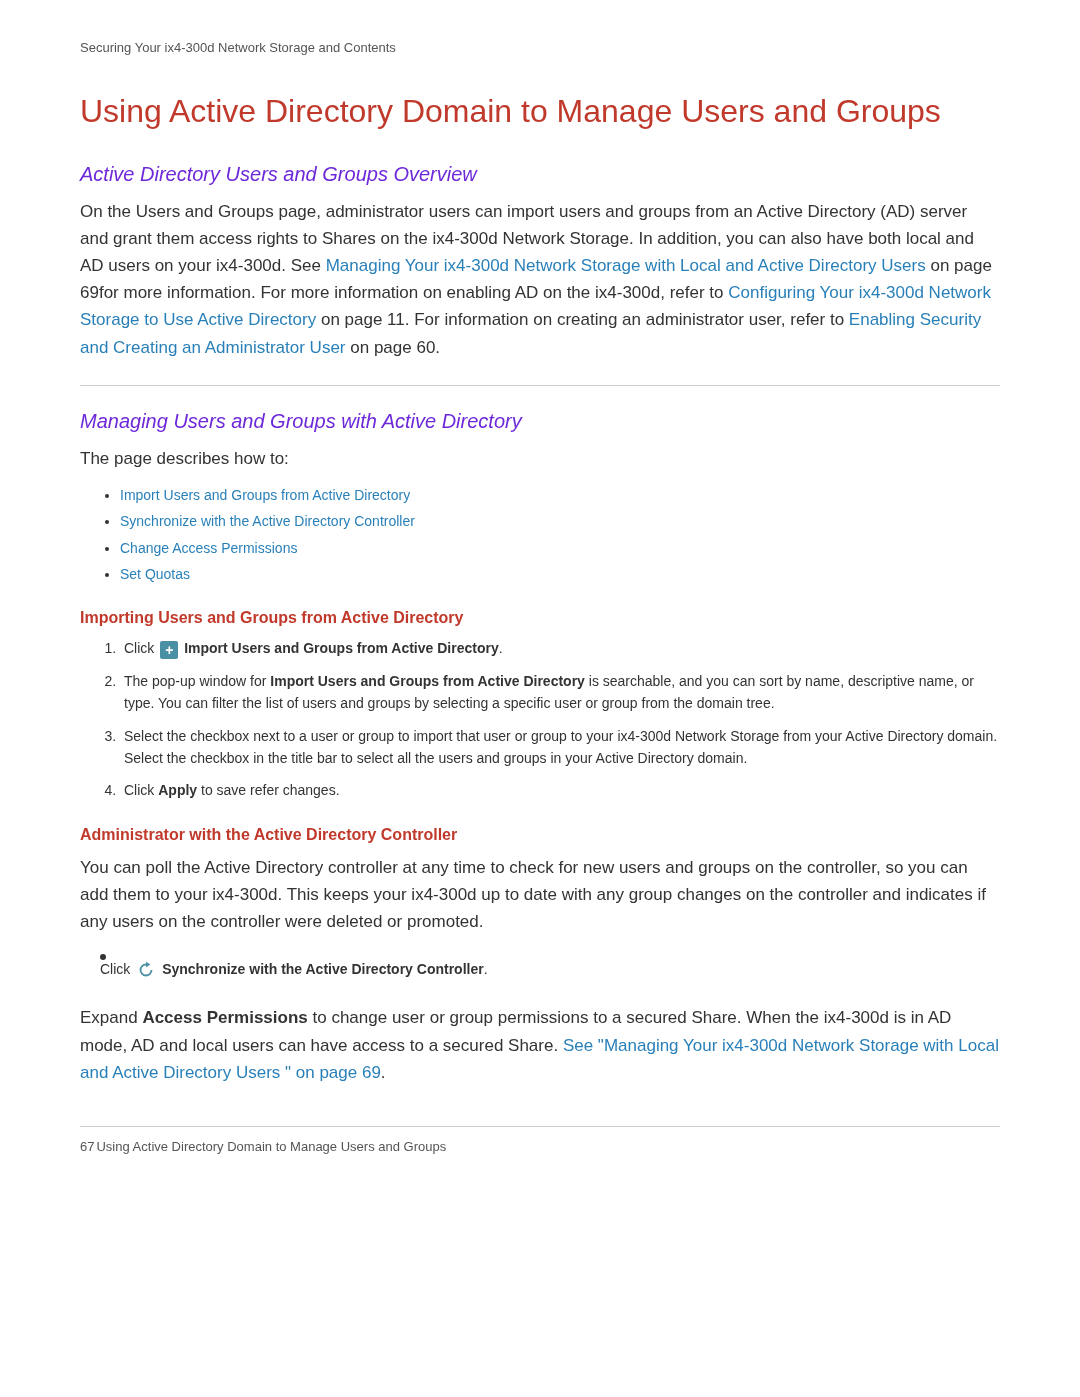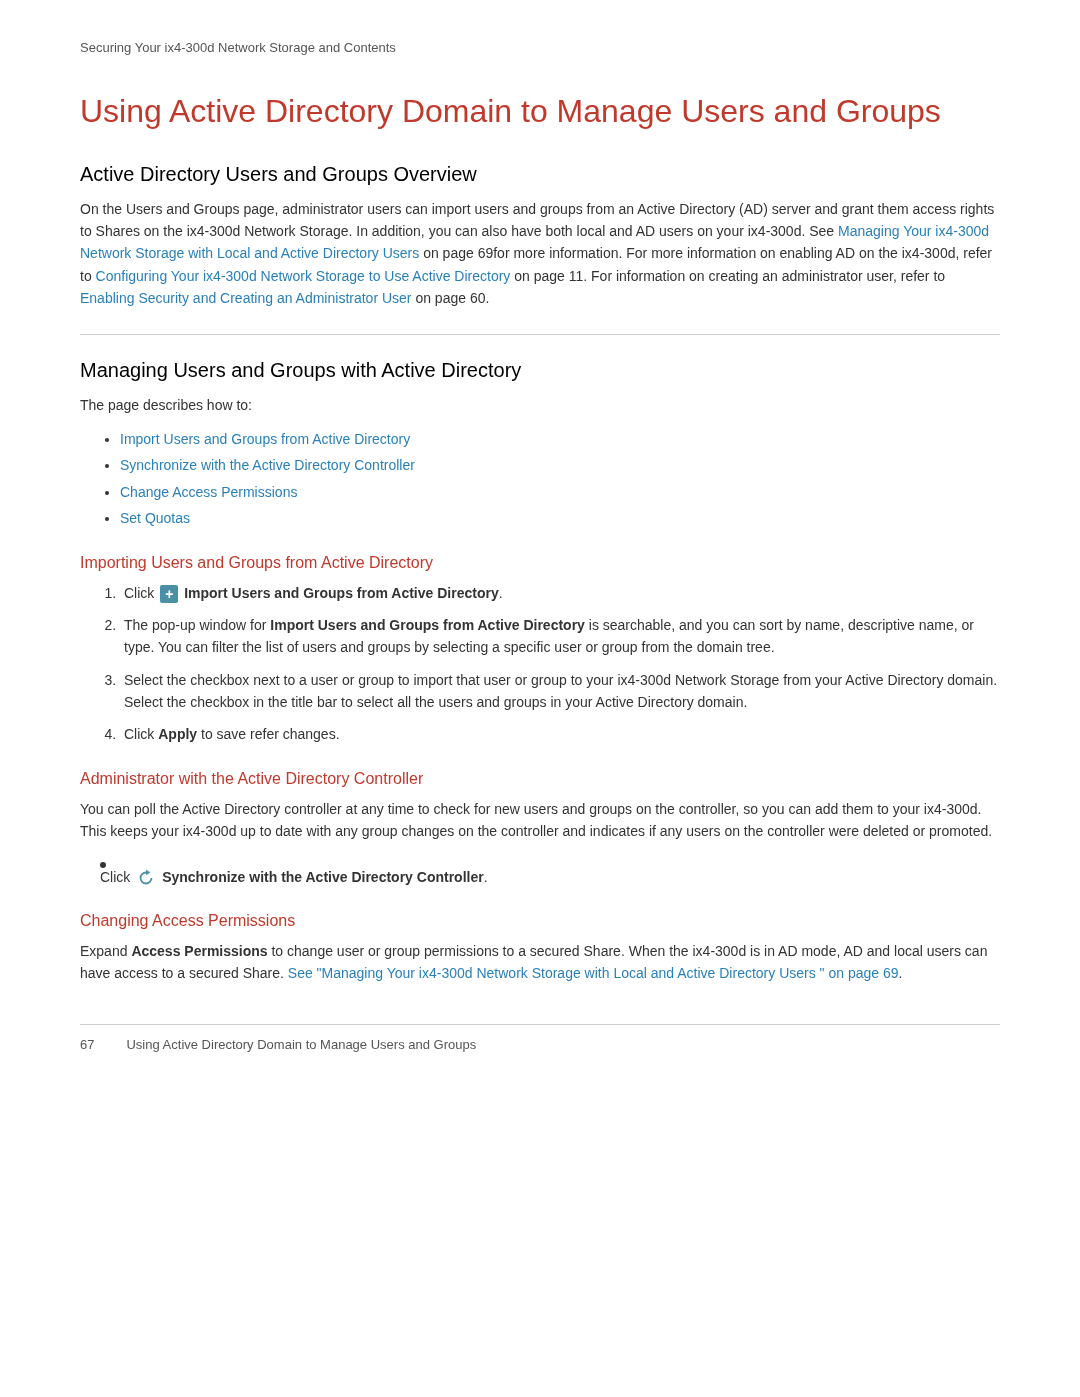--- a/index.html
+++ b/index.html
@@ -28,41 +28,42 @@
       font-size: 32px;
       font-weight: normal;
       color: #c0392b;
       margin-bottom: 30px;
       line-height: 1.3;
     }
 
     h2.section-title {
       font-size: 20px;
       font-weight: normal;
-      color: #000000;
+      color: #6d28d9;
       margin-bottom: 12px;
+      font-style: italic;
     }
 
     h3.sub-section-title {
       font-size: 16px;
-      font-weight: normal;
+      font-weight: bold;
       color: #c0392b;
       margin-bottom: 10px;
     }
 
     .section-divider {
       border: none;
       border-top: 1px solid #ccc;
       margin: 24px 0;
     }
 
     p {
       line-height: 1.6;
       margin-bottom: 12px;
-      font-size: 14px;
+      font-size: 17px;
     }
 
     a {
       color: #2980b9;
       text-decoration: none;
     }
 
     ul.bullet-list {
       list-style: disc;
       margin-left: 40px;
@@ -132,21 +133,21 @@
       margin-right: 10px;
       flex-shrink: 0;
     }
 
     .footer-bar {
       border-top: 1px solid #ccc;
       margin-top: 40px;
       padding-top: 12px;
       display: flex;
       align-items: center;
-      gap: 32px;
+      gap: 2px;
     }
 
     .footer-page-num {
       font-size: 13px;
       color: #555;
     }
 
     .footer-title {
       font-size: 13px;
       color: #555;
@@ -233,21 +234,20 @@
           <path d="M14.5 9A5.5 5.5 0 1 1 9 3.5" stroke="#4a90a4" stroke-width="1.8" fill="none"></path>
           <polyline points="9,1 13,3.5 9,6" fill="#4a90a4" stroke="#4a90a4" stroke-width="0.5"></polyline>
         </svg>
       </span>
       <strong> Synchronize with the Active Directory Controller</strong><span>.</span>
     </span>
   </div>
 </div>
 
 <div class="section-block">
-  <h3 class="sub-section-title">Changing Access Permissions</h3>
 
   <p>
     <span>Expand </span><strong>Access Permissions</strong><span> to change user or group permissions to a secured Share. When the ix4-300d is in AD mode, AD and local users can have access to a secured Share. </span><a href="#">See "Managing Your ix4-300d Network Storage with Local and Active Directory Users " on page 69</a><span>.</span>
   </p>
 </div>
 
 <div class="footer-bar">
   <span class="footer-page-num">67</span>
   <span class="footer-title">Using Active Directory Domain to Manage Users and Groups</span>
 </div>

